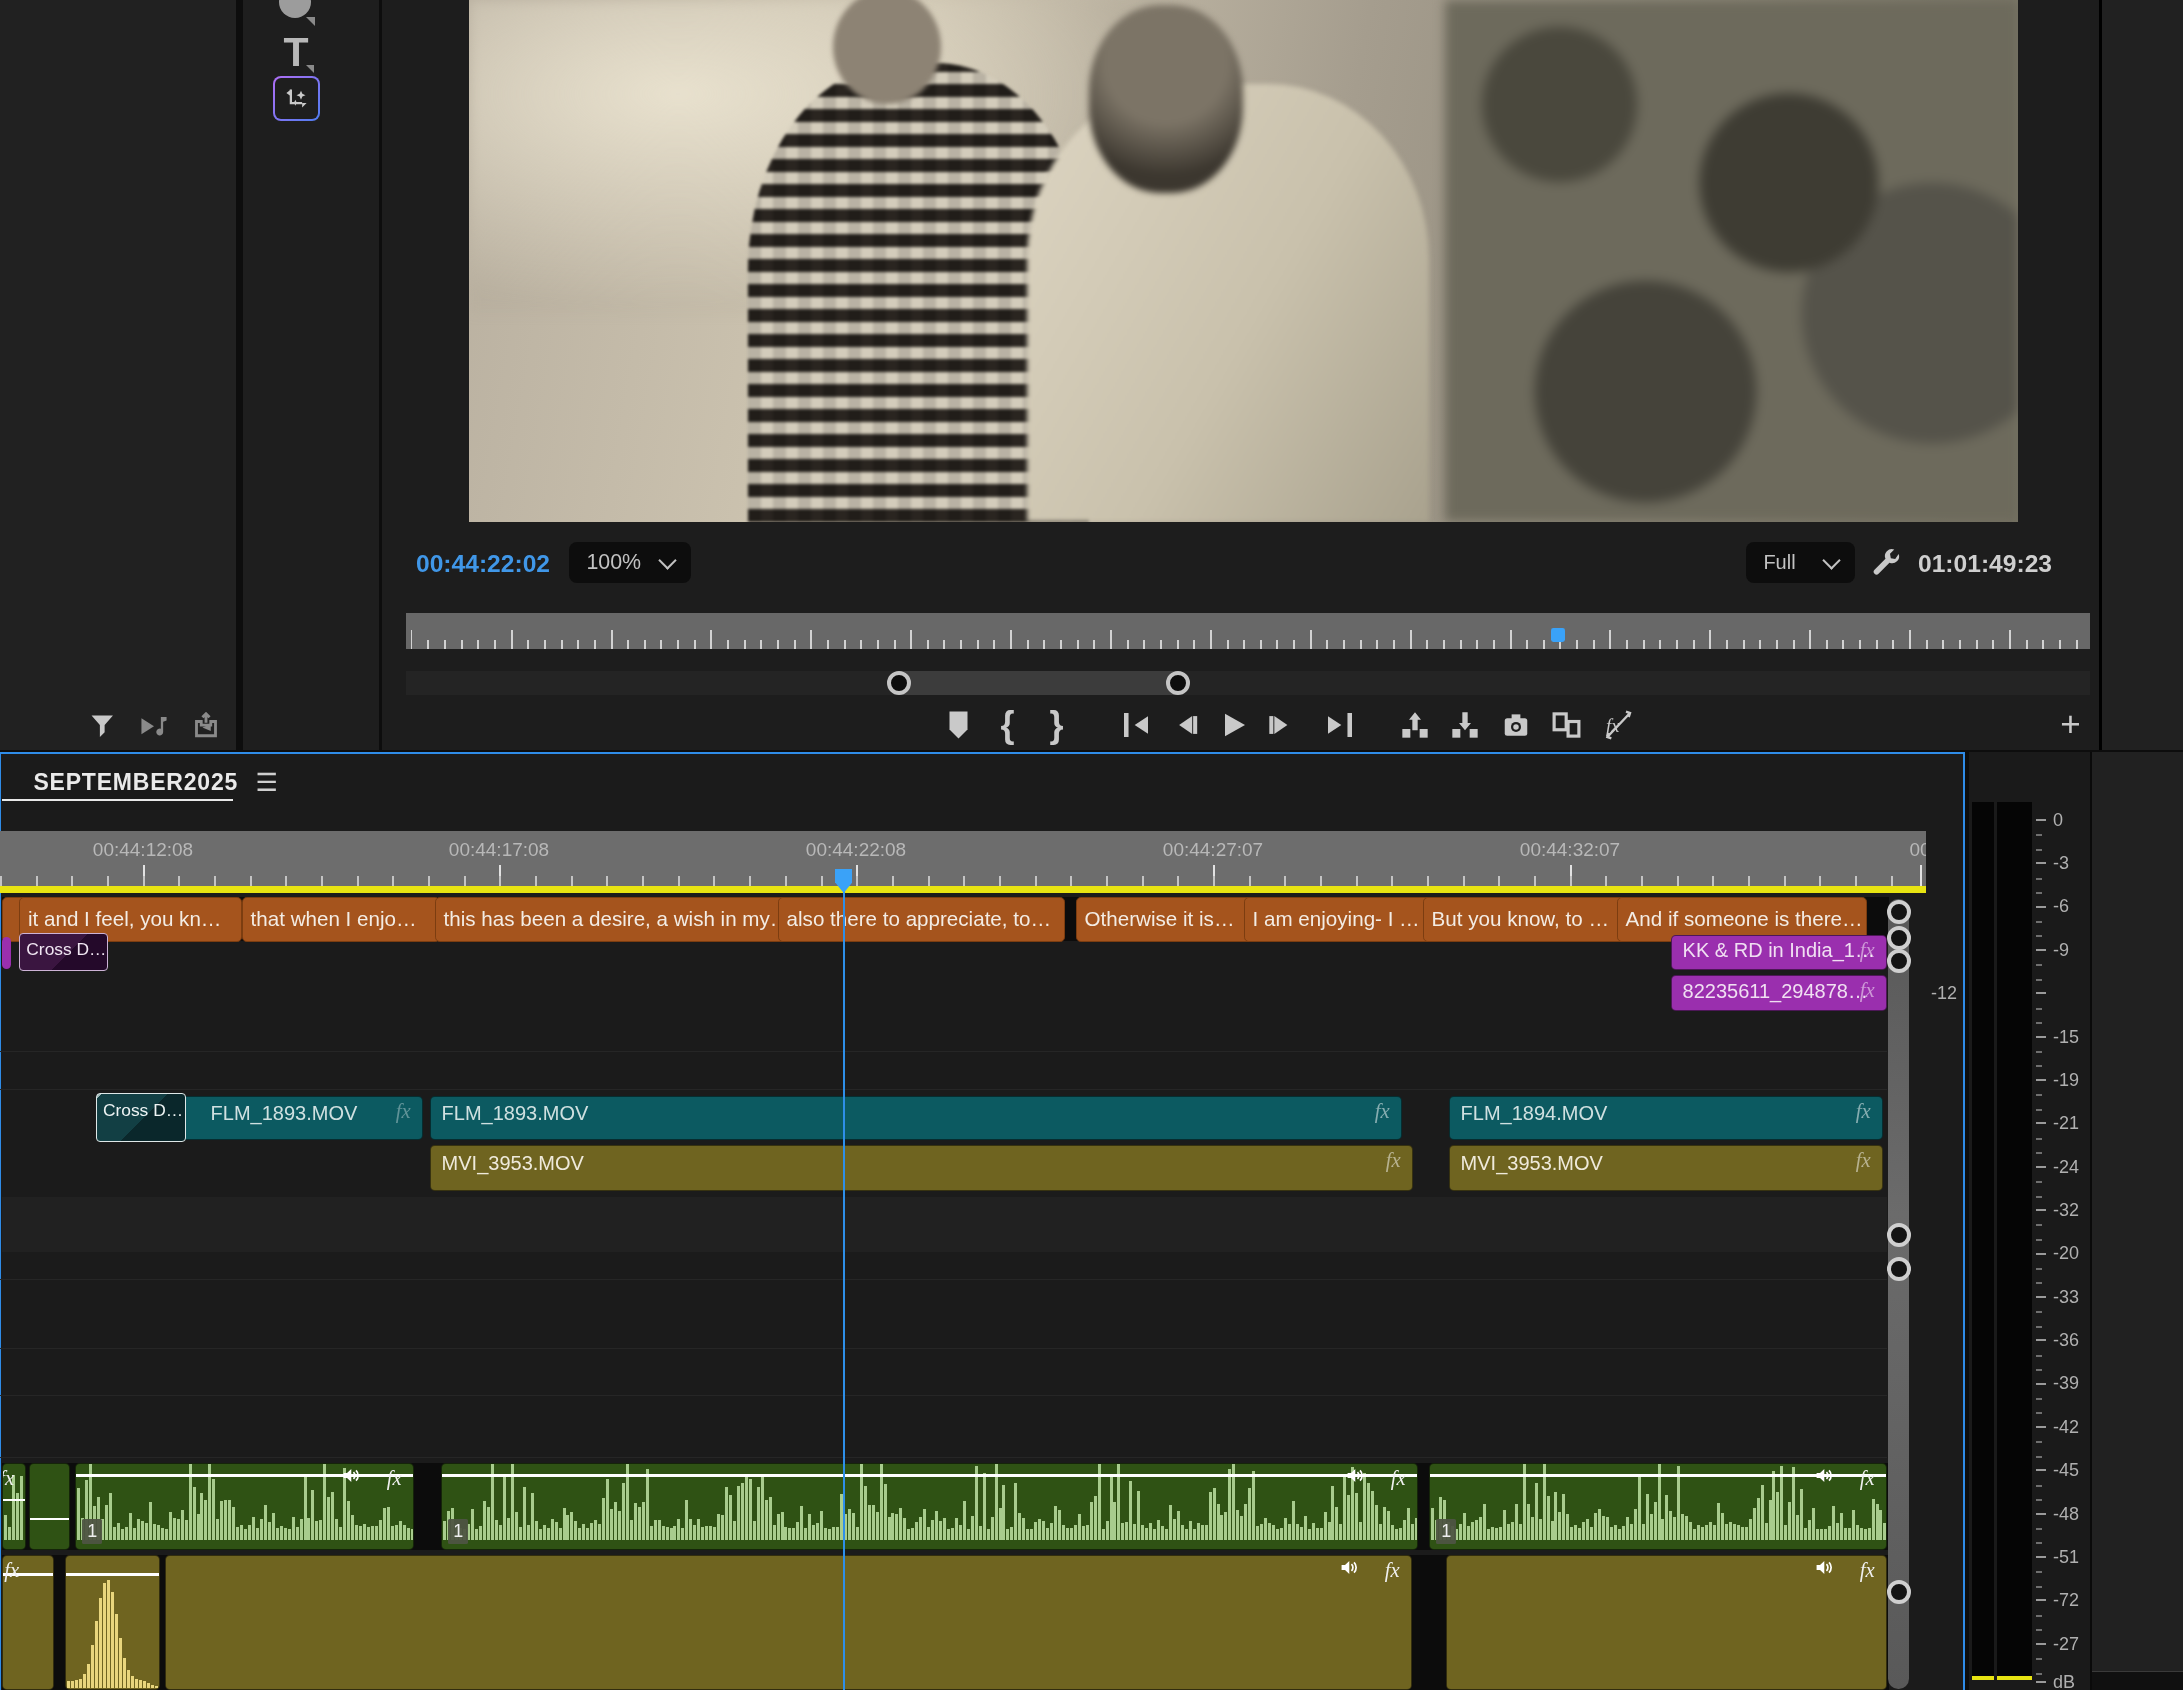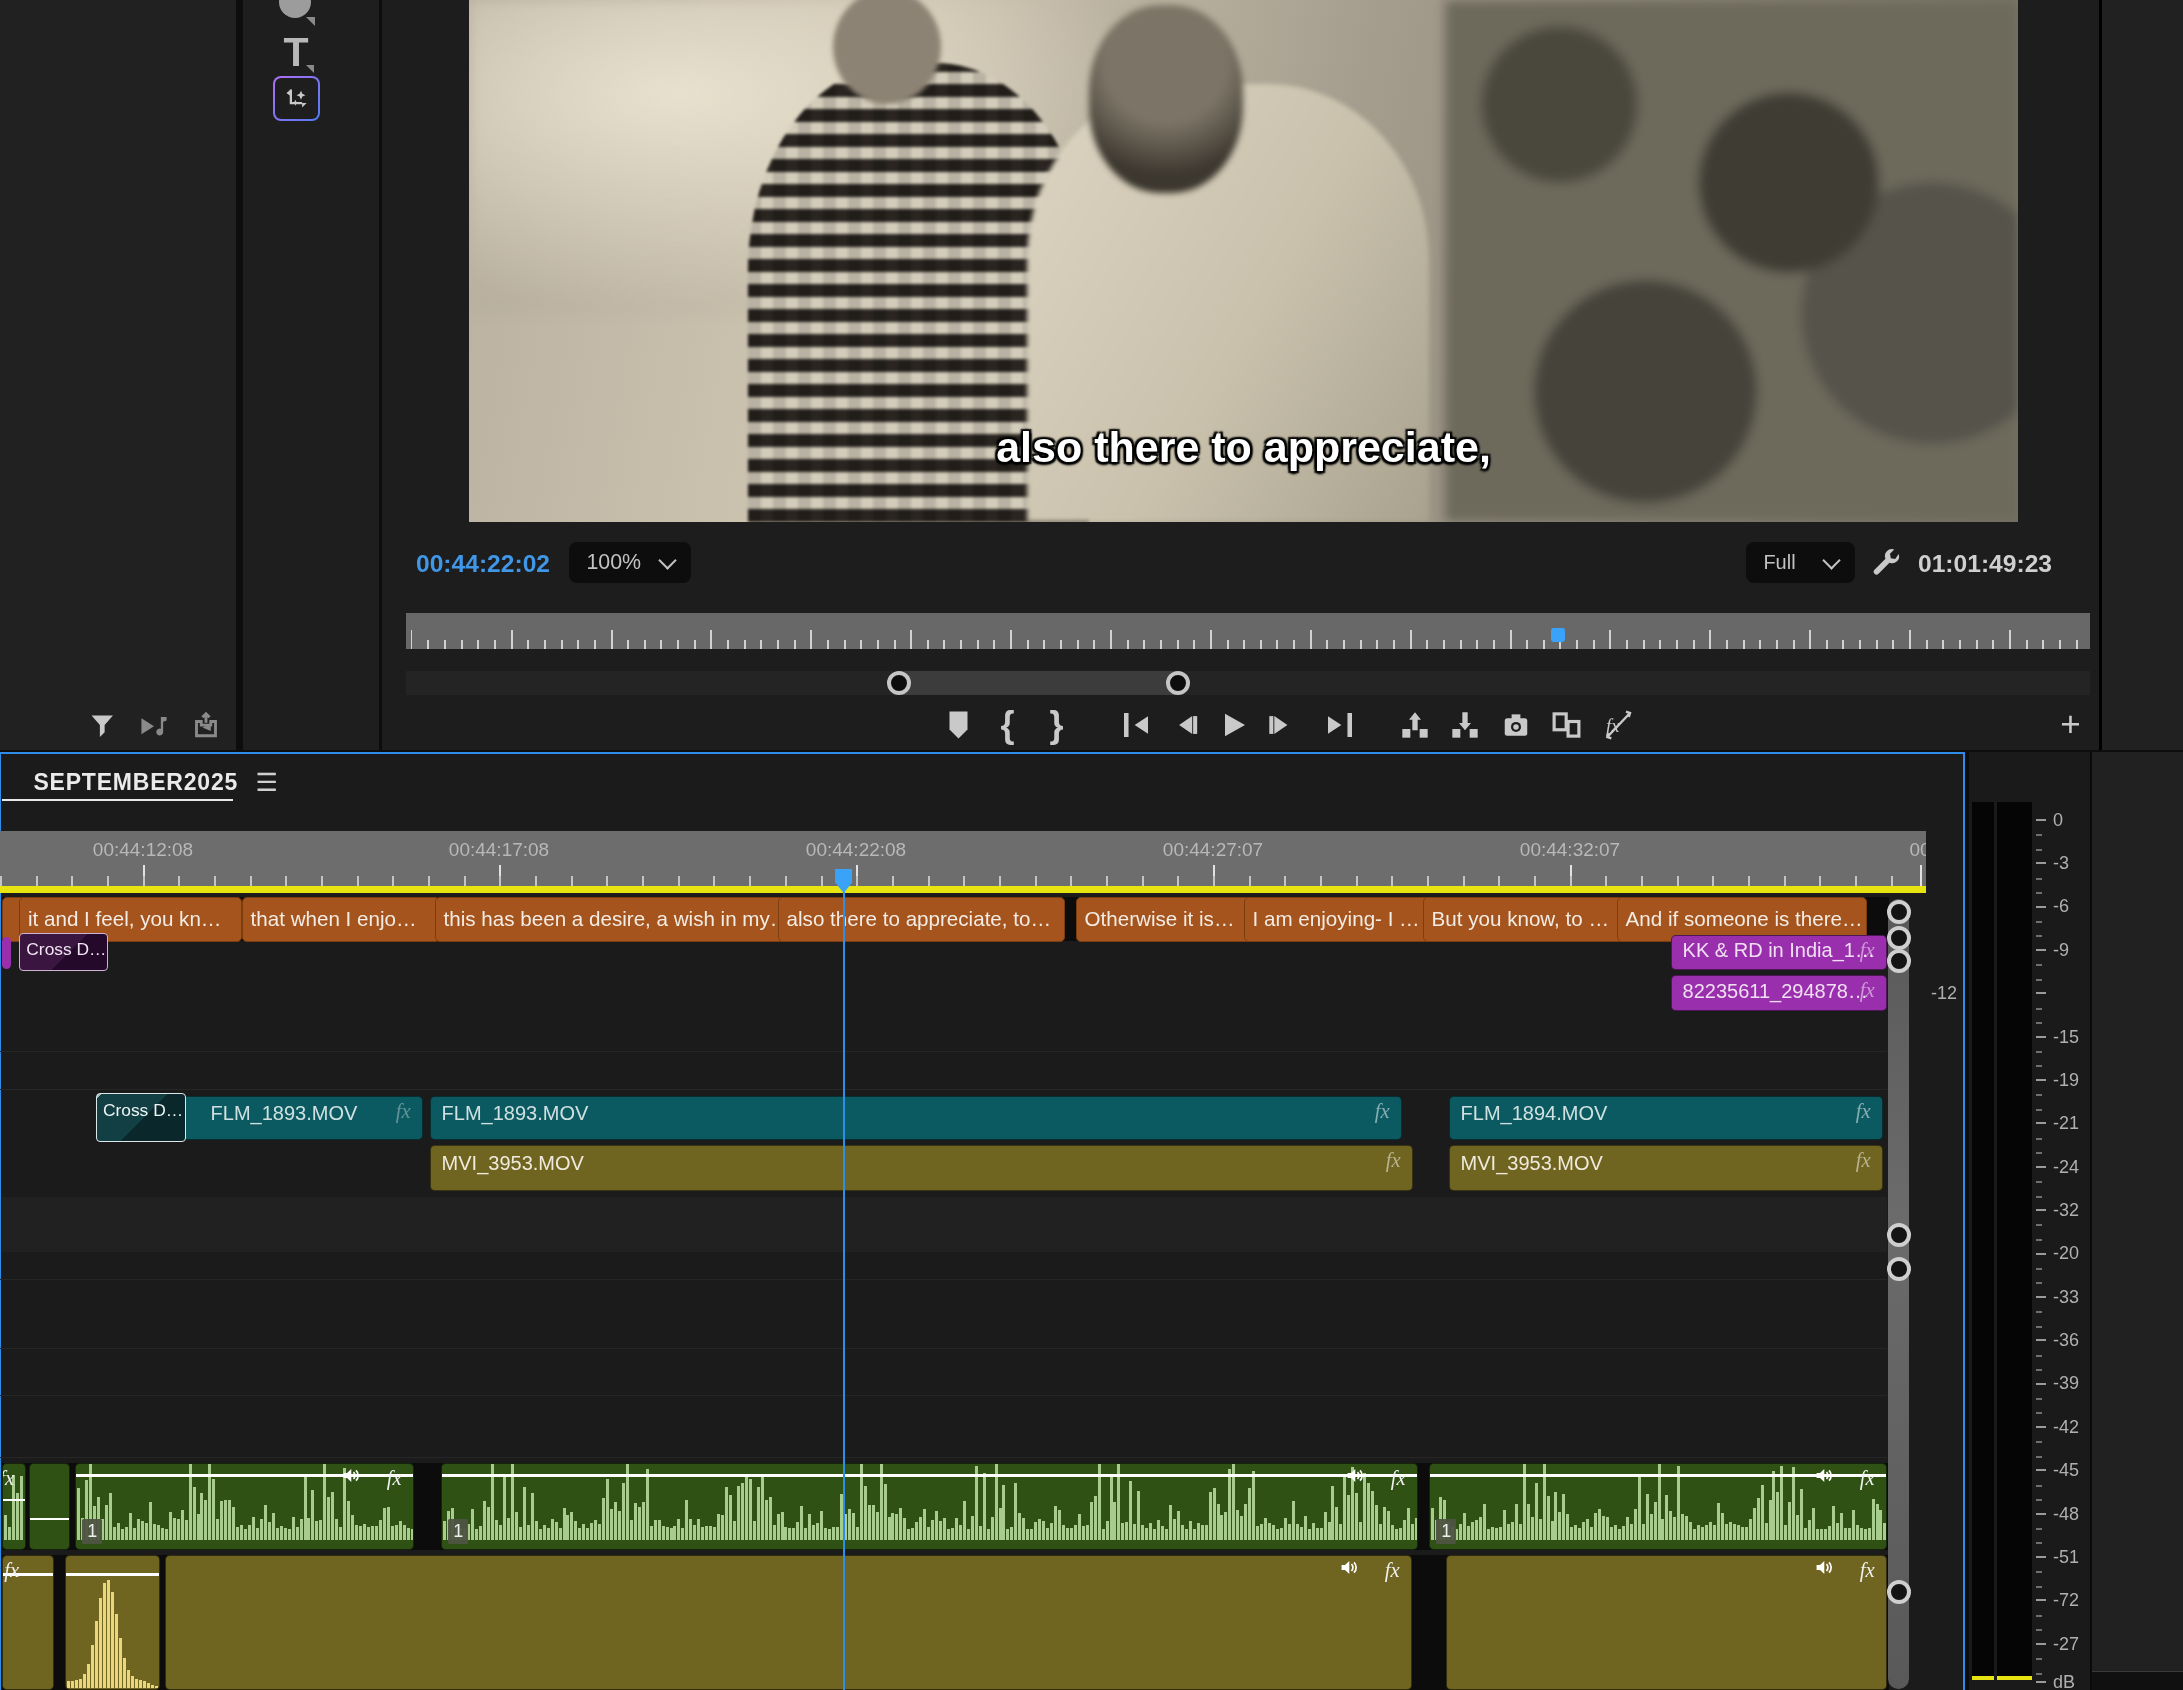--- a/index.html
+++ b/index.html
@@ -63,21 +63,20 @@
 
   <div class="abs panel" style="left:382px;top:0;width:1717px;height:750px;"></div>
   <div class="abs" style="left:469px;top:0;width:1549px;height:522px;overflow:hidden;background:linear-gradient(100deg,#b9b0a0 0%,#cfc6b2 28%,#a59d8e 55%,#767263 100%);">
     <div class="abs" style="left:0;top:0;width:45%;height:60%;background:radial-gradient(ellipse at 30% 30%,rgba(236,229,210,.9),rgba(160,152,135,.1) 70%);filter:blur(6.3px);"></div>
     <div class="abs" style="left:63%;top:0;width:37%;height:100%;background:radial-gradient(circle at 20% 20%,#4a483d 0 12%,transparent 13%),radial-gradient(circle at 60% 35%,#3e3c33 0 18%,transparent 19%),radial-gradient(circle at 85% 60%,#55534a 0 22%,transparent 23%),radial-gradient(circle at 35% 75%,#45433a 0 20%,transparent 21%),#6d6a5c;filter:blur(5.5px);"></div>
     <div class="abs" style="left:18%;top:12%;width:22%;height:88%;border-radius:45% 45% 0 0;background:repeating-linear-gradient(0deg,rgba(32,28,24,.95) 0 12.7px,rgba(210,203,186,.85) 12.7px 25px),repeating-linear-gradient(90deg,#262220 0 12.7px,#d4cdba 12.7px 25px);filter:blur(1.6px);"></div>
     <div class="abs" style="left:23.5%;top:-2%;width:7%;height:22%;border-radius:50%;background:#8d8374;filter:blur(2.4px);"></div>
     <div class="abs" style="left:36%;top:16%;width:26%;height:84%;border-radius:40% 40% 0 0;background:linear-gradient(120deg,#ddd5c2,#c9c1ac 55%,#a9a28e);filter:blur(2.4px);"></div>
     <div class="abs" style="left:40%;top:1%;width:10%;height:36%;border-radius:46%;background:radial-gradient(circle at 50% 30%,#7c7466 0 40%,#3c372f 75%);filter:blur(3.2px);"></div>
     <div class="abs" style="left:0;top:417px;width:100%;text-align:center;color:#ffffff;font-size:43px;font-weight:600;line-height:60px;text-shadow:2.4px 2.4px 1.6px #000,-2.4px 2.4px 1.6px #000,2.4px -2.4px 1.6px #000,-2.4px -2.4px 1.6px #000,0 3.2px 2.4px #000;">
-      <div>also there to appreciate,</div>
     </div>
   </div>
 
   <div class="abs" style="left:416px;top:550px;font-size:24.6px;font-weight:bold;color:#4097e8;">00:44:22:02</div>
   <div class="abs dropdown" style="left:569px;top:542px;width:122px;height:41px;">
     <span>100%</span>
     <span class="chev"></span>
   </div>
   <div class="abs dropdown" style="left:1746px;top:542px;width:109px;height:41px;font-size:20px;">
     <span>Full</span>

